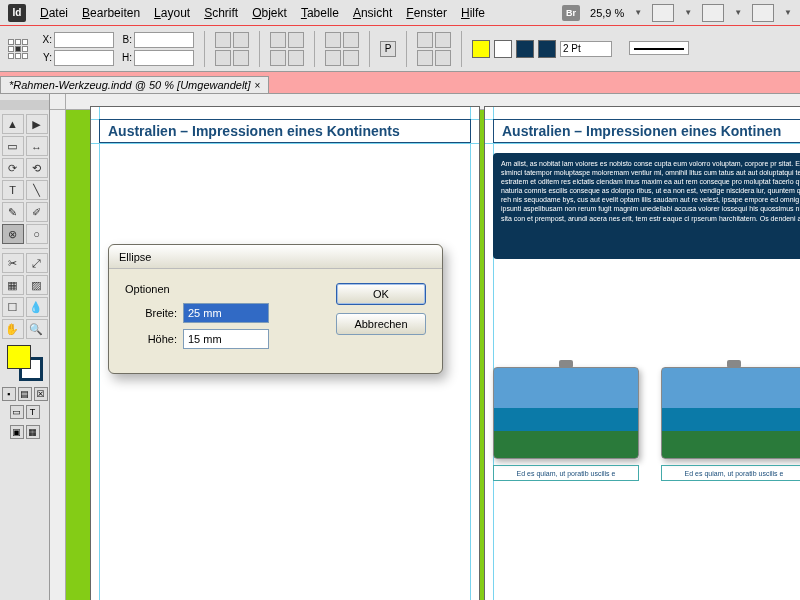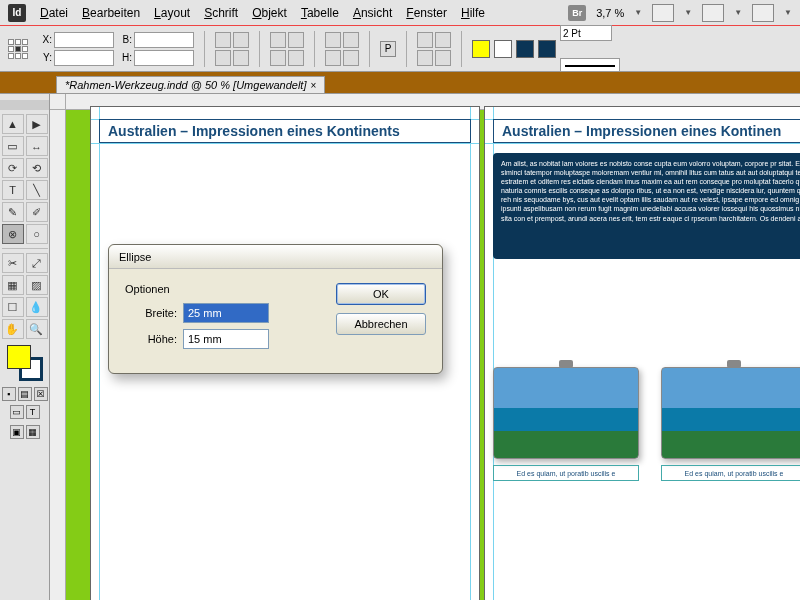--- a/index.html
+++ b/index.html
@@ -30,21 +30,21 @@
   .icon-cluster div { width: 16px; height: 16px; background: #ddd; border: 1px solid #999; }
   .stroke-sel { display: flex; align-items: center; gap: 4px; }
   .swatch-yellow { width: 18px; height: 18px; background: #ffff00; border: 1px solid #666; }
   .swatch-white { width: 18px; height: 18px; background: #fff; border: 1px solid #666; }
   .swatch-darkblue { width: 18px; height: 18px; background: #0b3556; border: 1px solid #666; }
   .stroke-width { width: 52px; height: 16px; font-size: 10px; border: 1px solid #999; padding: 0 2px; }
   .stroke-line { width: 60px; height: 14px; border: 1px solid #999; background: #fff; position: relative; }
   .stroke-line::after { content: ""; position: absolute; left: 4px; right: 4px; top: 6px; height: 2px; background: #000; }
   
   
-  .doctab-bar { height: 22px; background: #a16207; display: flex; align-items: flex-end; padding-left: 56px; border-bottom: 1px solid #999; }
+  .doctab-bar { height: 22px; background: #fca5a5; display: flex; align-items: flex-end; border-bottom: 1px solid #999; }
   .doctab { background: #eaeaea; border: 1px solid #999; border-bottom: none; padding: 2px 8px; font-size: 11px; font-style: italic; display: flex; align-items: center; gap: 4px; }
   .doctab .close { font-style: normal; font-size: 10px; cursor: pointer; }
   
   
   .toolbox { position: absolute; left: 0; top: 94px; width: 50px; height: 506px; background: #e4e4e4; border-right: 1px solid #999; padding-top: 6px; }
   .toolbox .handle { height: 10px; background: #ccc; margin-bottom: 4px; }
   .toolbox .tool-grid { display: grid; grid-template-columns: 22px 22px; gap: 2px; justify-content: center; }
   .toolbox .tool { width: 22px; height: 20px; background: #e4e4e4; border: 1px solid #bbb; display: flex; align-items: center; justify-content: center; font-size: 11px; color: #333; cursor: pointer; }
   .toolbox .tool.active { background: #bbb; border-color: #666; }
   .toolbox .sep { grid-column: 1 / -1; height: 1px; background: #bbb; margin: 2px 0; }
@@ -95,21 +95,21 @@
   <span class="menu-item"><u>B</u>earbeiten</span>
   <span class="menu-item"><u>L</u>ayout</span>
   <span class="menu-item"><u>S</u>chrift</span>
   <span class="menu-item"><u>O</u>bjekt</span>
   <span class="menu-item"><u>T</u>abelle</span>
   <span class="menu-item"><u>A</u>nsicht</span>
   <span class="menu-item"><u>F</u>enster</span>
   <span class="menu-item"><u>H</u>ilfe</span>
   <div class="right">
     <div class="br-logo">Br</div>
-    <span class="zoom">3,7 %</span>
+    <span class="zoom">25,9 %</span>
     <span class="dropdown-arrow">▼</span>
     <div class="icon-box"></div>
     <span class="dropdown-arrow">▼</span>
     <div class="icon-box"></div>
     <span class="dropdown-arrow">▼</span>
     <div class="icon-box"></div>
     <span class="dropdown-arrow">▼</span>
   </div>
 </div>
 
@@ -177,21 +177,21 @@
     </div>
   <div class="divider"></div>
   <div class="stroke-sel">
     <div class="swatch-yellow"></div>
     <div class="swatch-white"></div>
   </div>
   <div class="stroke-sel">
     <div class="swatch-darkblue"></div>
     <div class="swatch-darkblue"></div>
   </div>
-  <div style="display:flex;flex-direction:column;gap:17px">
+  <div style="display:flex;gap:17px">
     <input class="stroke-width" value="2 Pt" style="">
     <div class="stroke-line"></div>
   </div>
 </div>
 
 <div class="doctab-bar">
   <div class="doctab">
     <span>*Rahmen-Werkzeug.indd @ 50 % [Umgewandelt]</span>
     <span class="close">×</span>
   </div>

